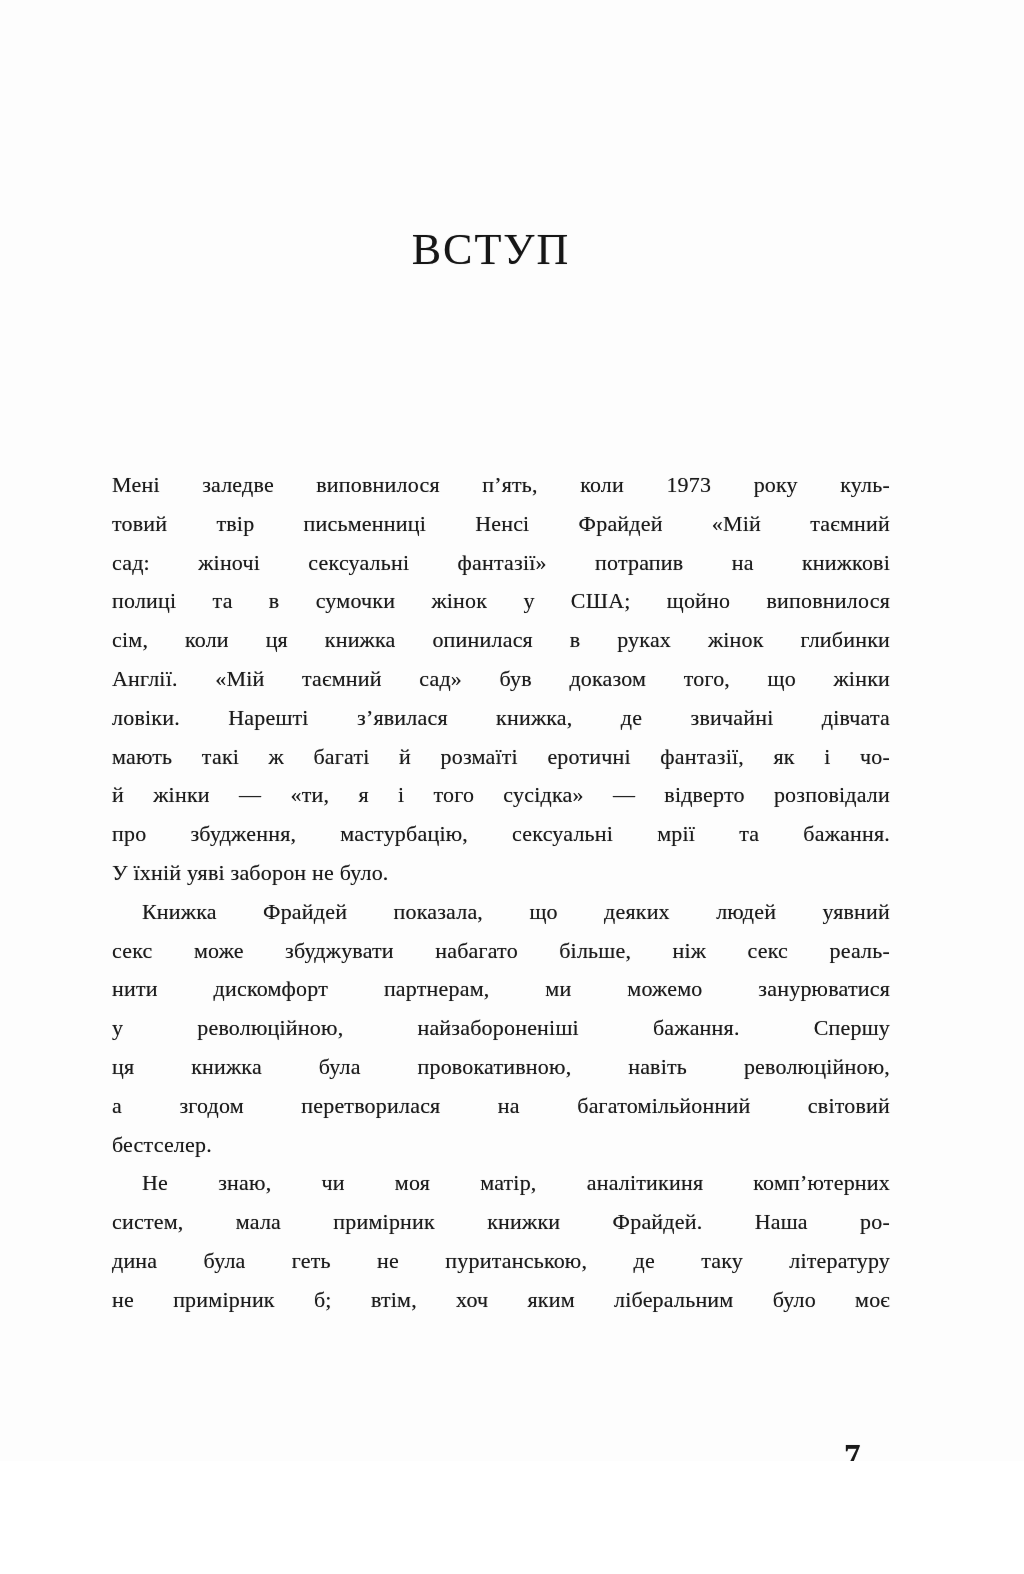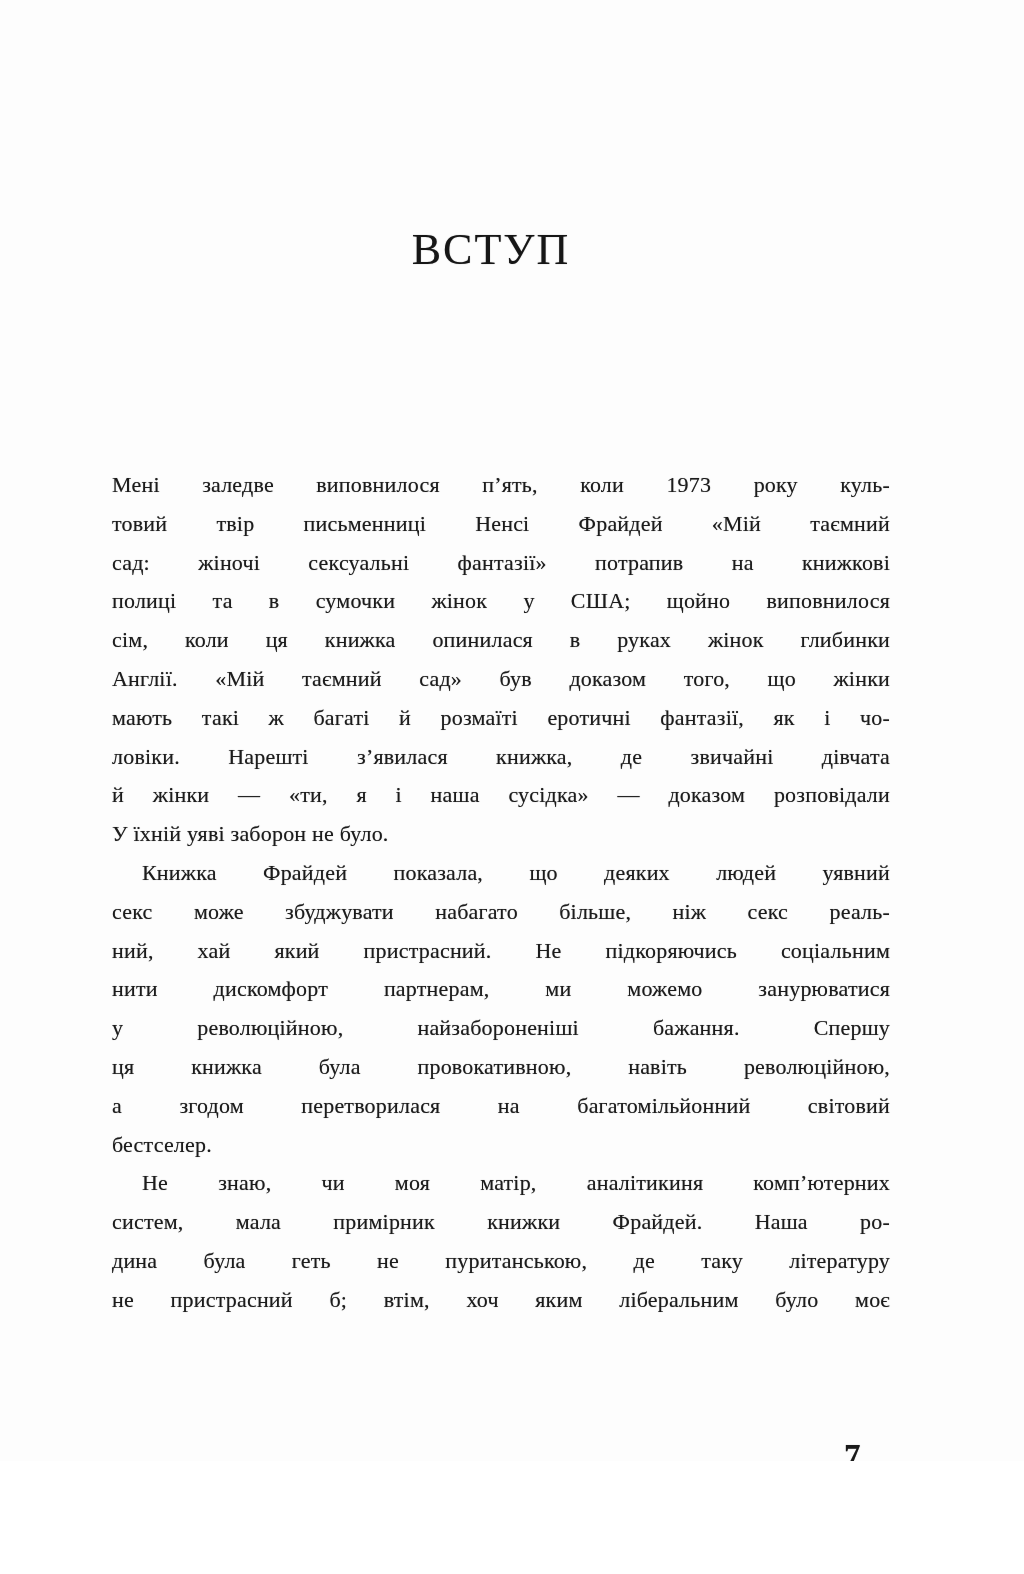--- a/index.html
+++ b/index.html
@@ -65,37 +65,37 @@
   <h1 class="chapter-title">ВСТУП</h1>
 
   <div class="body-text">
       <div class="para">
         <div class="line">Мені заледве виповнилося п’ять, коли 1973 року куль-</div>
         <div class="line">товий твір письменниці Ненсі Фрайдей «Мій таємний</div>
         <div class="line">сад: жіночі сексуальні фантазії» потрапив на книжкові</div>
         <div class="line">полиці та в сумочки жінок у США; щойно виповнилося</div>
         <div class="line">сім, коли ця книжка опинилася в руках жінок глибинки</div>
         <div class="line">Англії. «Мій таємний сад» був доказом того, що жінки</div>
+        <div class="line">ловіки. Нарешті з’явилася книжка, де звичайні дівчата</div>
         <div class="line">мають такі ж багаті й розмаїті еротичні фантазії, як і чо-</div>
-        <div class="line">ловіки. Нарешті з’явилася книжка, де звичайні дівчата</div>
-        <div class="line">й жінки — «ти, я і наша сусідка» — доказом розповідали</div>
+        <div class="line">й жінки — «ти, я і того сусідка» — відверто розповідали</div>
+        <div class="line">про збудження, мастурбацію, сексуальні мрії та бажання.</div>
         <div class="line flush">У їхній уяві заборон не було.</div>
       </div>
       <div class="para">
         <div class="line indent">Книжка Фрайдей показала, що деяких людей уявний</div>
         <div class="line">секс може збуджувати набагато більше, ніж секс реаль-</div>
-        <div class="line">ний, хай який пристрасний. Не підкоряючись соціальним</div>
         <div class="line">нити дискомфорт партнерам, ми можемо занурюватися</div>
         <div class="line">у революційною, найзабороненіші бажання. Спершу</div>
         <div class="line">ця книжка була провокативною, навіть революційною,</div>
         <div class="line">а згодом перетворилася на багатомільйонний світовий</div>
         <div class="line flush">бестселер.</div>
       </div>
       <div class="para">
         <div class="line indent">Не знаю, чи моя матір, аналітикиня комп’ютерних</div>
         <div class="line">систем, мала примірник книжки Фрайдей. Наша ро-</div>
         <div class="line">дина була геть не пуританською, де таку літературу</div>
-        <div class="line">не пристрасний б; втім, хоч яким ліберальним було моє</div>
+        <div class="line">не примірник б; втім, хоч яким ліберальним було моє</div>
       </div>
     </div>
 
   <div class="page-number">7</div>
 </div>
 
 </body></html>

